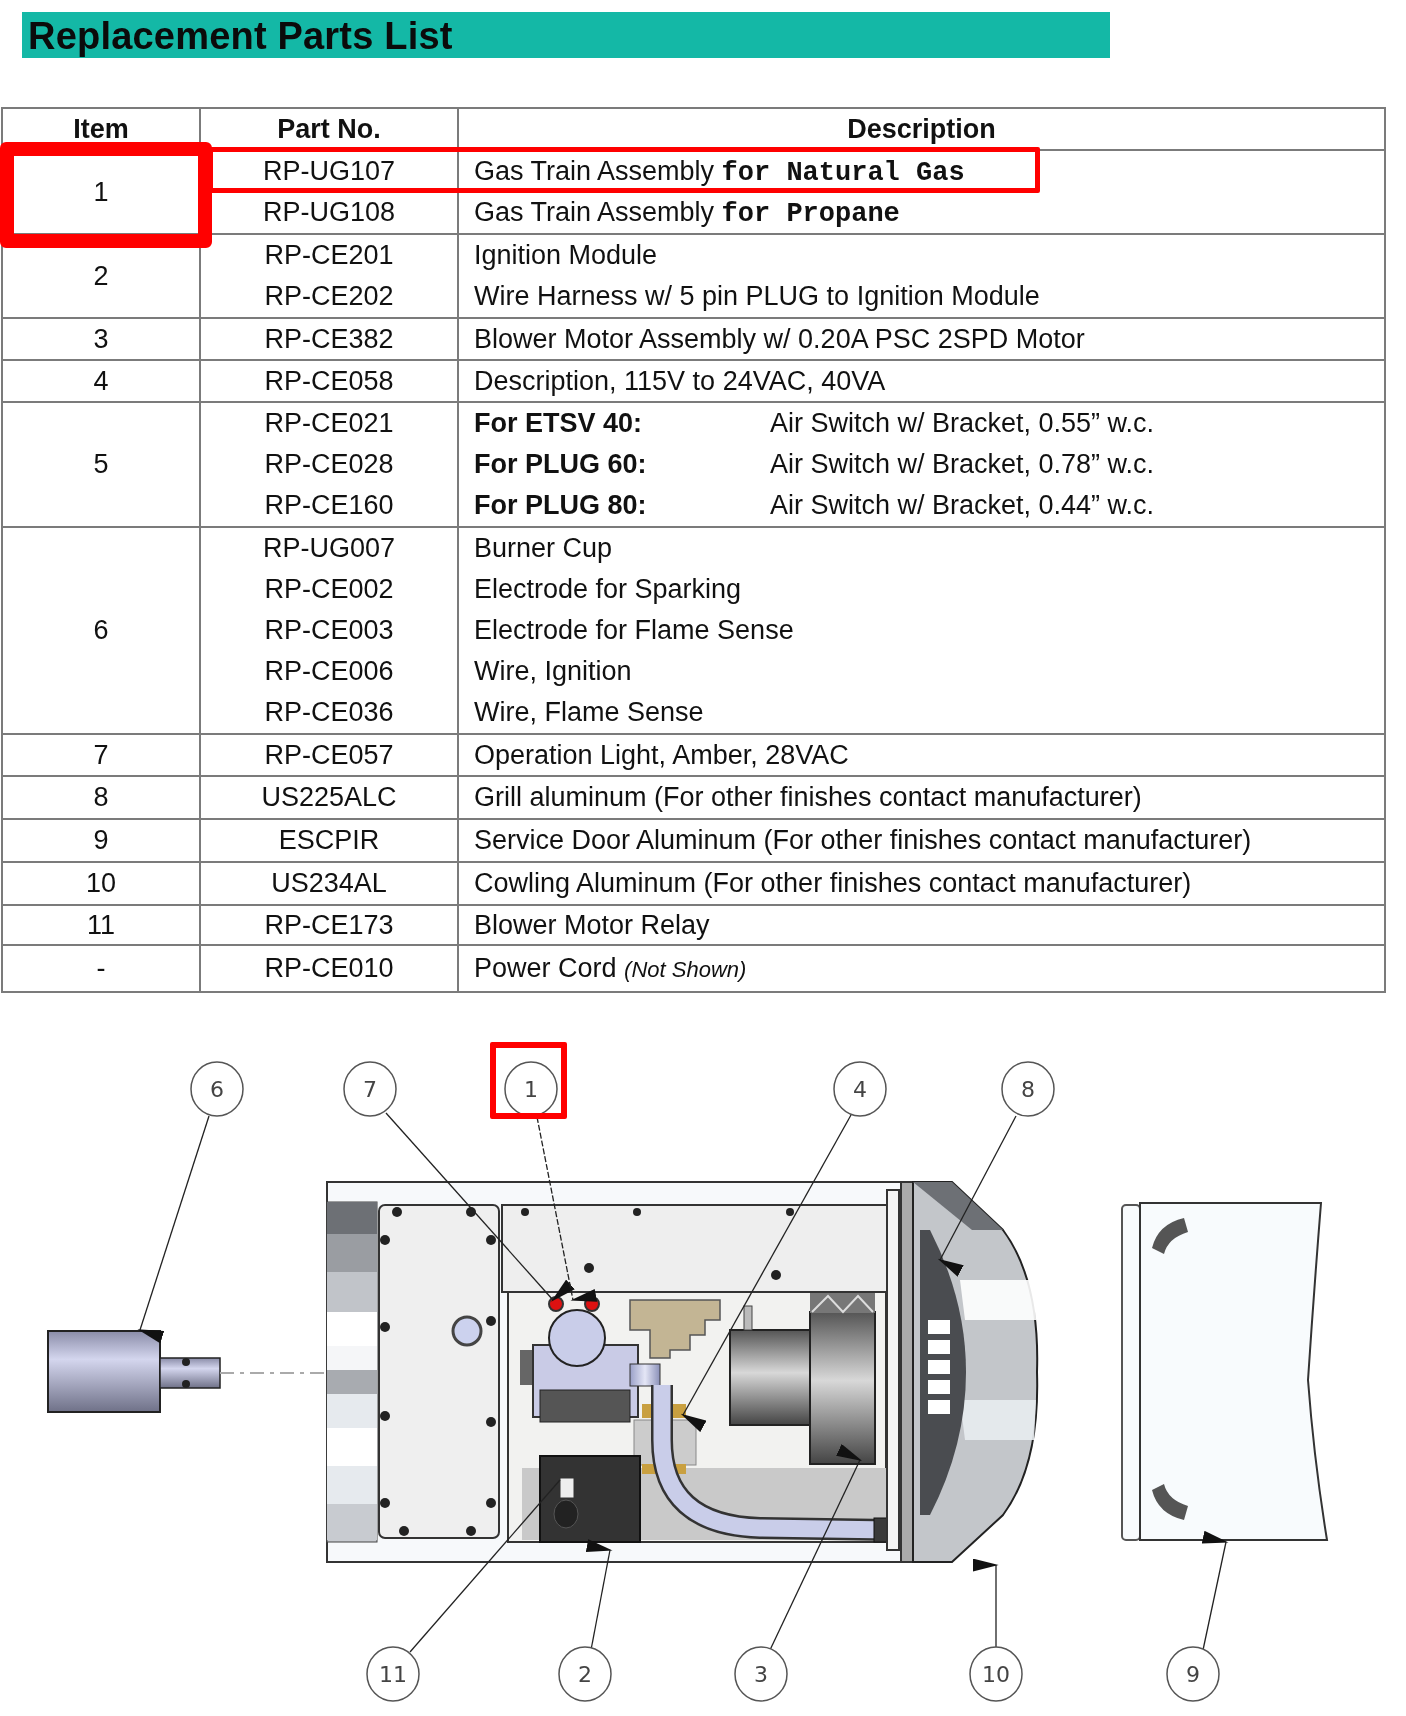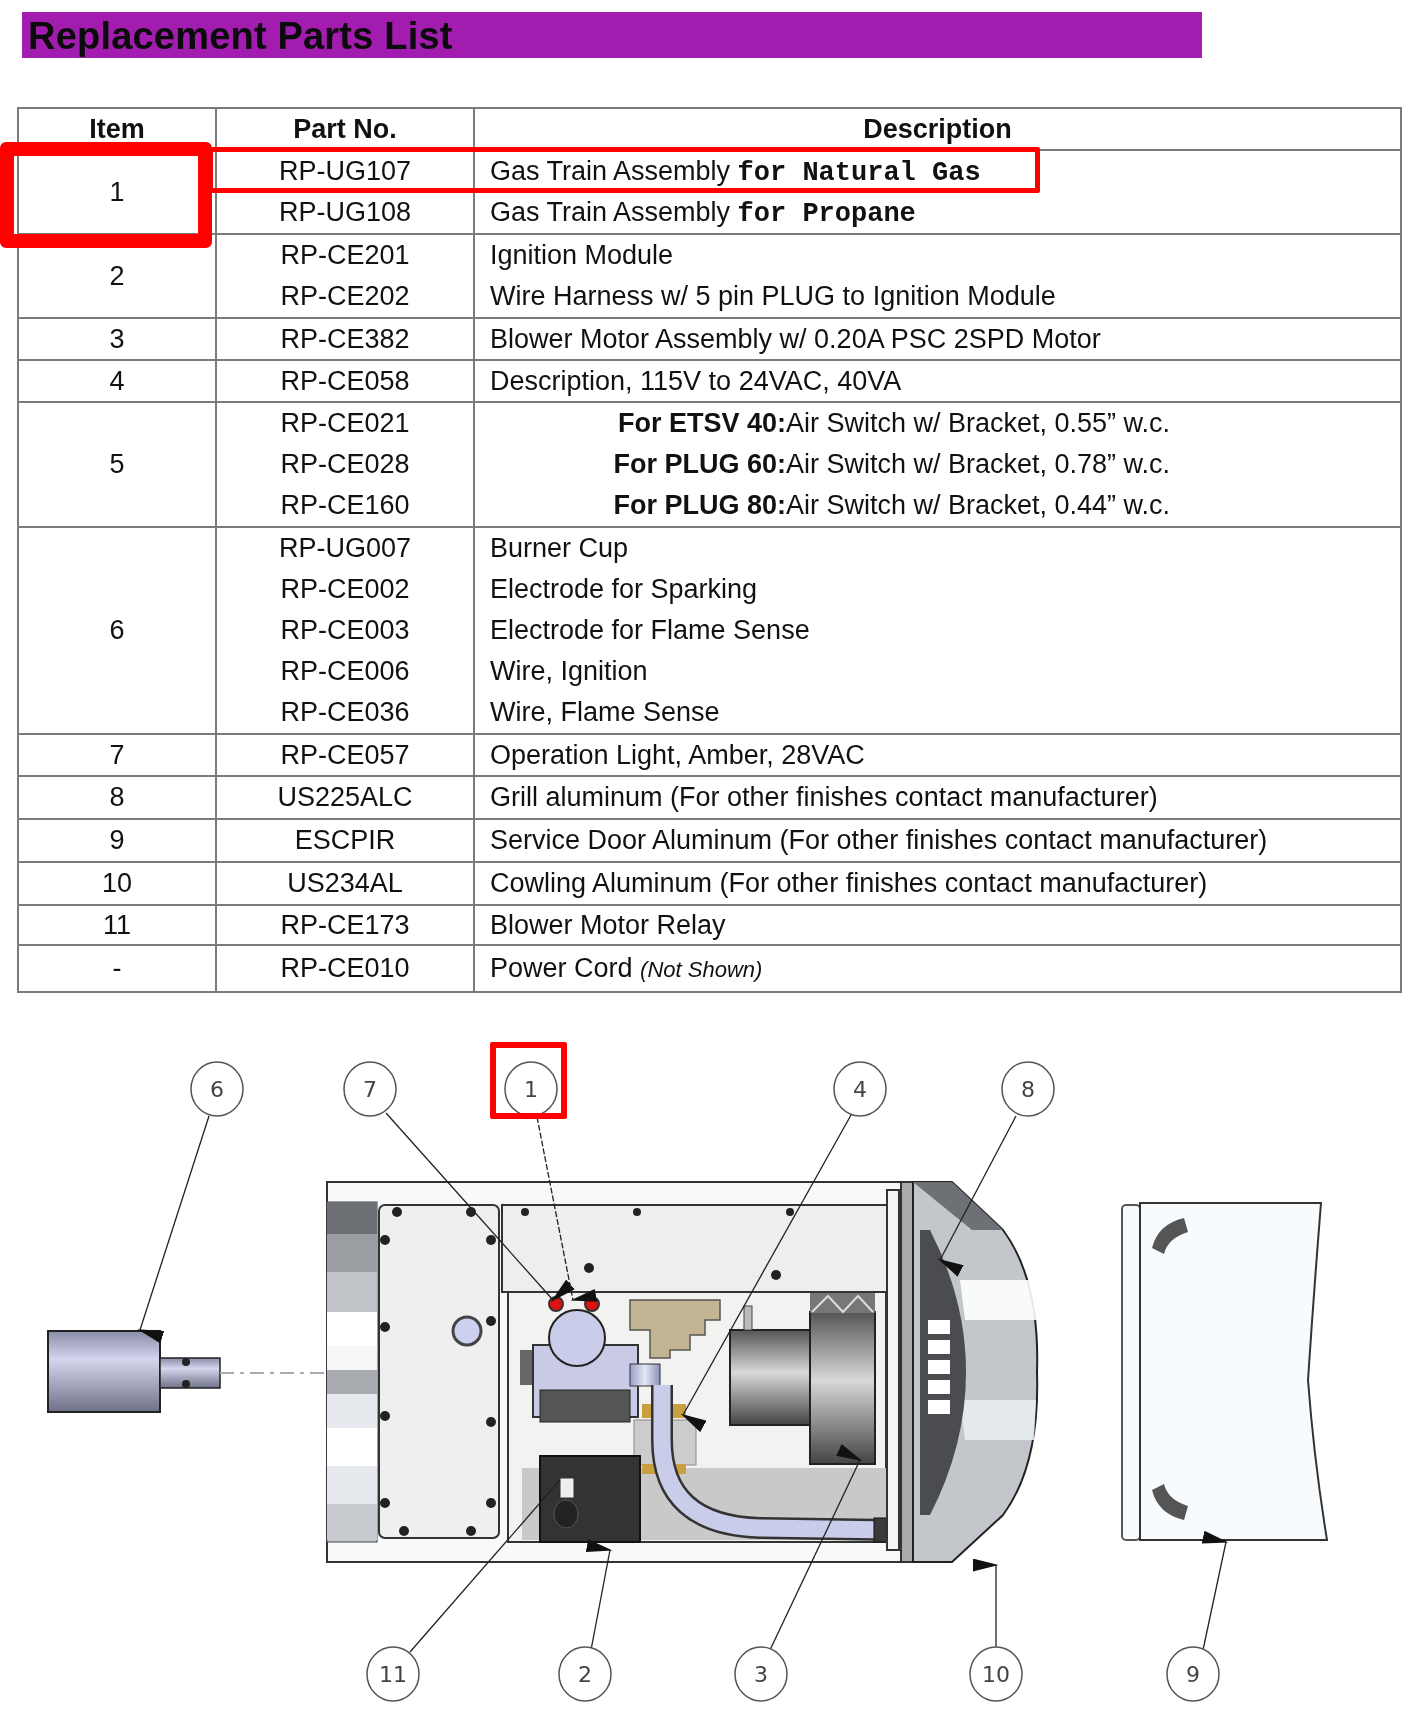--- a/index.html
+++ b/index.html
@@ -1,31 +1,31 @@
 <!DOCTYPE html>
 <html><head>
 <meta charset="utf-8">
 <style>
   html, body { margin:0; padding:0; background:#ffffff; }
   body { width:1406px; height:1716px; position:relative; overflow:hidden;
          font-family:"Liberation Sans", sans-serif; color:#111; }
-  .title-bar { position:absolute; left:22px; top:12px; width:1180px; height:46px;
-               background:#a21caf; }
+  .title-bar { position:absolute; left:22px; top:12px; width:1088px; height:46px;
+               background:#14b8a6; }
   .title-bar span { position:absolute; left:6px; top:3px; font-weight:bold; font-size:38px;
                     color:#0b0b0b; letter-spacing:0.2px; }
-  table.parts { position:absolute; left:17px; top:107px; width:1385px; border-collapse:collapse;
+  table.parts { position:absolute; left:1px; top:107px; width:1385px; border-collapse:collapse;
                 font-size:27px; }
   table.parts th, table.parts td { border:2px solid #7b7b7b; padding:0; vertical-align:middle; }
   table.parts th { font-weight:bold; height:40px; text-align:center; font-size:27px; }
   .col-item { width:196px; text-align:center; }
   .col-part { width:256px; text-align:center;margin-left:48px; }
   .col-desc { text-align:left; padding-left:15px !important; }
   .sub { height:41px; line-height:41px; white-space:nowrap; }
   .bold { font-weight:bold;font-family:Liberation Mono, monospace; }
-  .lbl { display:inline-block; width:296px; font-weight:bold;text-align:right; }
+  .lbl { display:inline-block; width:296px; font-weight:bold; }
   .note { font-style:italic; font-size:22px; }
   .hl-item { position:absolute; left:0px; top:142px; width:200px; height:94px;
              border:14px solid #ff0000; border-radius:6px; box-sizing:content-box;
              width:184px; height:78px; pointer-events:none; }
   .hl-row { position:absolute; left:208px; top:147px; width:822px; height:36px;
             border:5px solid #ff0000; border-radius:2px; pointer-events:none; }
   .hl-callout { position:absolute; left:490px; top:1042px; width:65px; height:65px;
                 border:6px solid #ff0000; border-radius:2px; pointer-events:none; }
   svg.diagram { position:absolute; left:0; top:1000px; }
   .callout text { font-family:"DejaVu Sans", sans-serif; font-size:22px; fill:#444; }

